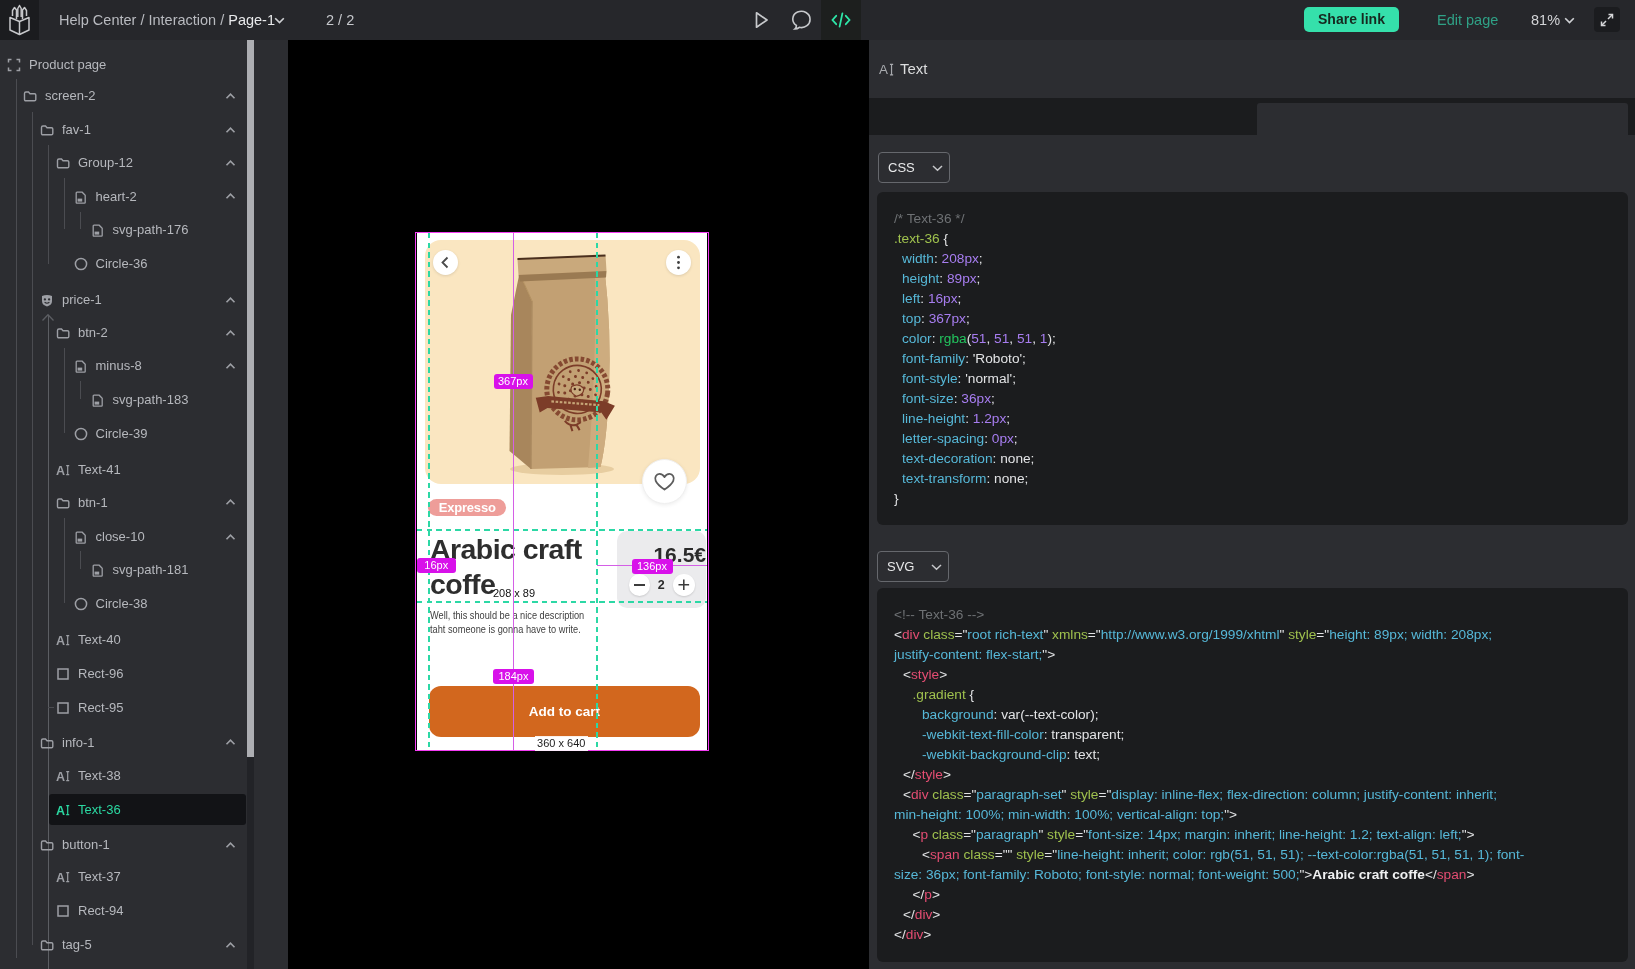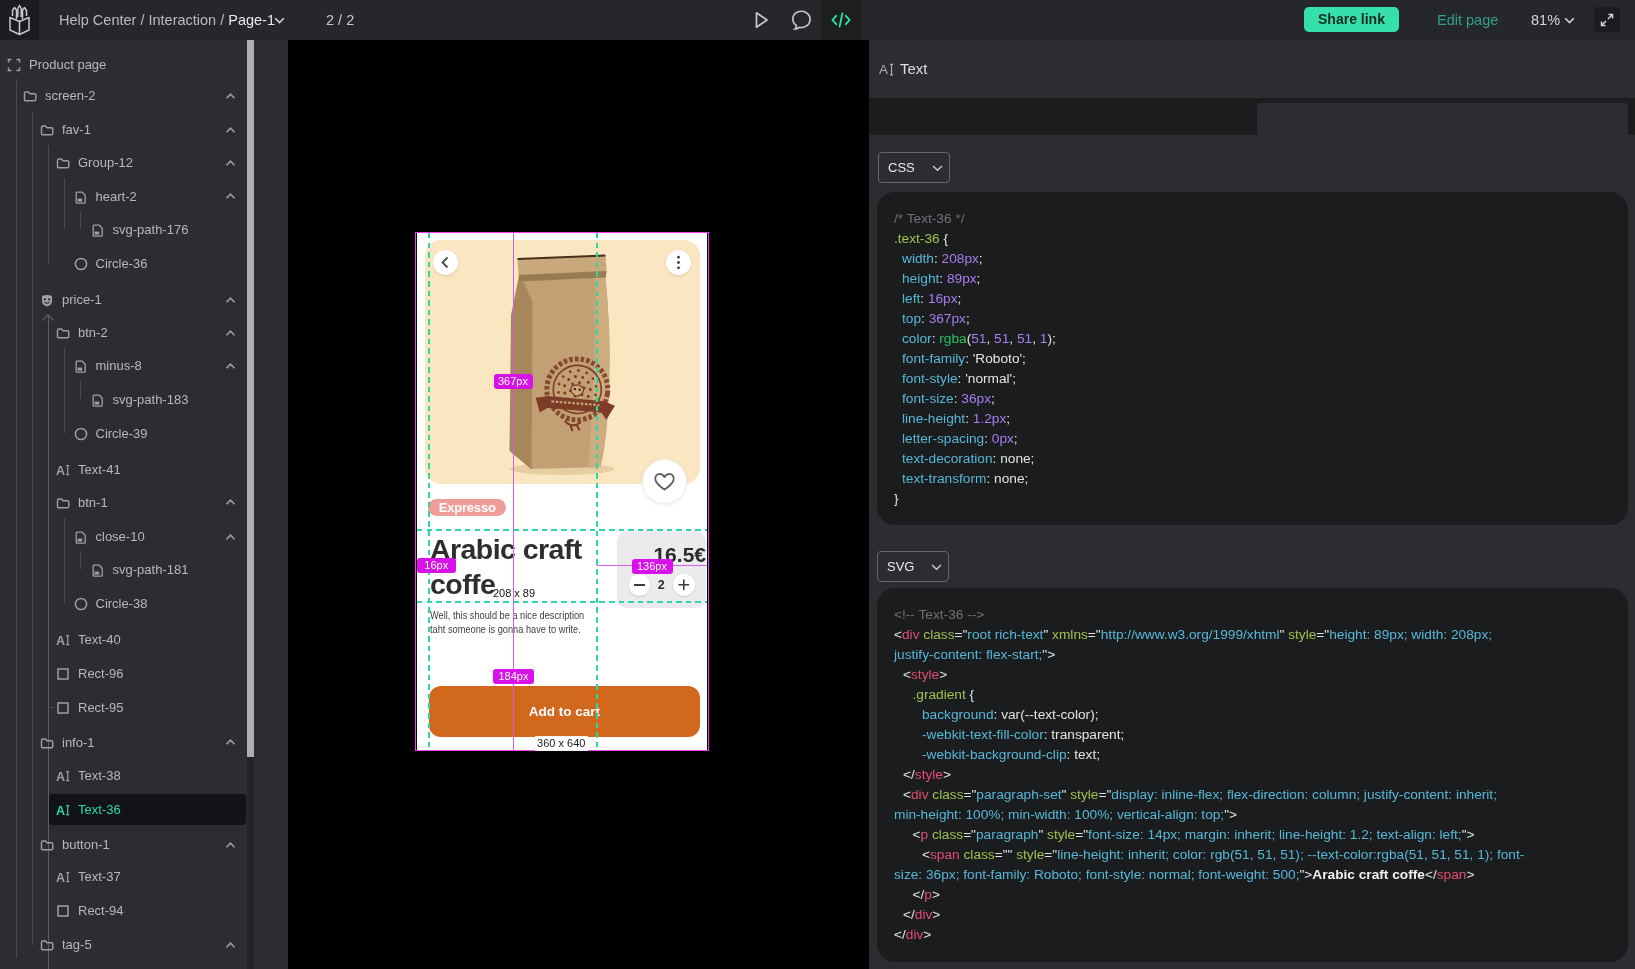--- a/index.html
+++ b/index.html
@@ -21,21 +21,21 @@
   .trow { position:absolute; height:24px; line-height:24px; color:#b6b8bd; font-size:13px; white-space:nowrap; }
   .trow .lbl { position:absolute; top:0; }
   .tico { position:absolute; top:5px; width:14px; height:14px; }
   .tline { position:absolute; width:1px; background:#4b4c51; }
   .chev { position:absolute; left:224px; width:13px; height:13px; }
   
   #panel { position:absolute; left:869px; top:40px; width:766px; height:929px; background:#2c2d31; }
   #tabband { position:absolute; left:0; top:58px; width:766px; height:37px; background:#1b1c1e; }
   #tabcode { position:absolute; left:388px; top:5px; width:371px; height:32px; background:#2c2d31; border-radius:3px 3px 0 0; }
   .seltag { position:absolute; width:72px; height:31px; border:1px solid #66686d; border-radius:4px; color:#e8e9ea; font-size:13px; line-height:29px; padding-left:9px; }
-  .codeblk { position:absolute; left:8px; width:751px; background:#1b1c1e; border-radius:18px; color:#e2e3e5; font-size:13.7px; line-height:20px; overflow:hidden; }
+  .codeblk { position:absolute; left:8px; width:751px; background:#1b1c1e; border-radius:6px; color:#e2e3e5; font-size:13.7px; line-height:20px; overflow:hidden; }
   .codeblk div { white-space:pre; }
   .cl { padding-left:8px; }
   .c-com { color:#6e7174; }
   .c-grn { color:#9fc14e;margin-top:12px; }
   .c-cyn { color:#56b8d8; }
   .c-pur { color:#a77df0; }
   .c-yel { color:#22c55e; }
   .c-red { color:#e34d72; }
   
   #mock { position:absolute; left:416.5px; top:233px; width:290.5px; height:517px; background:#fff; }

